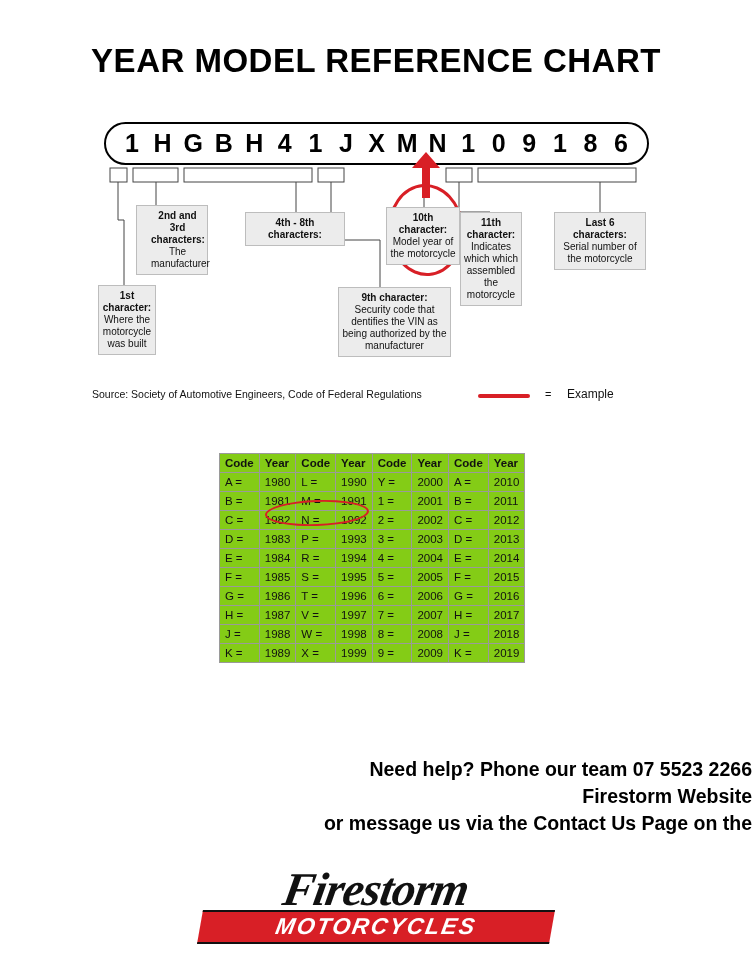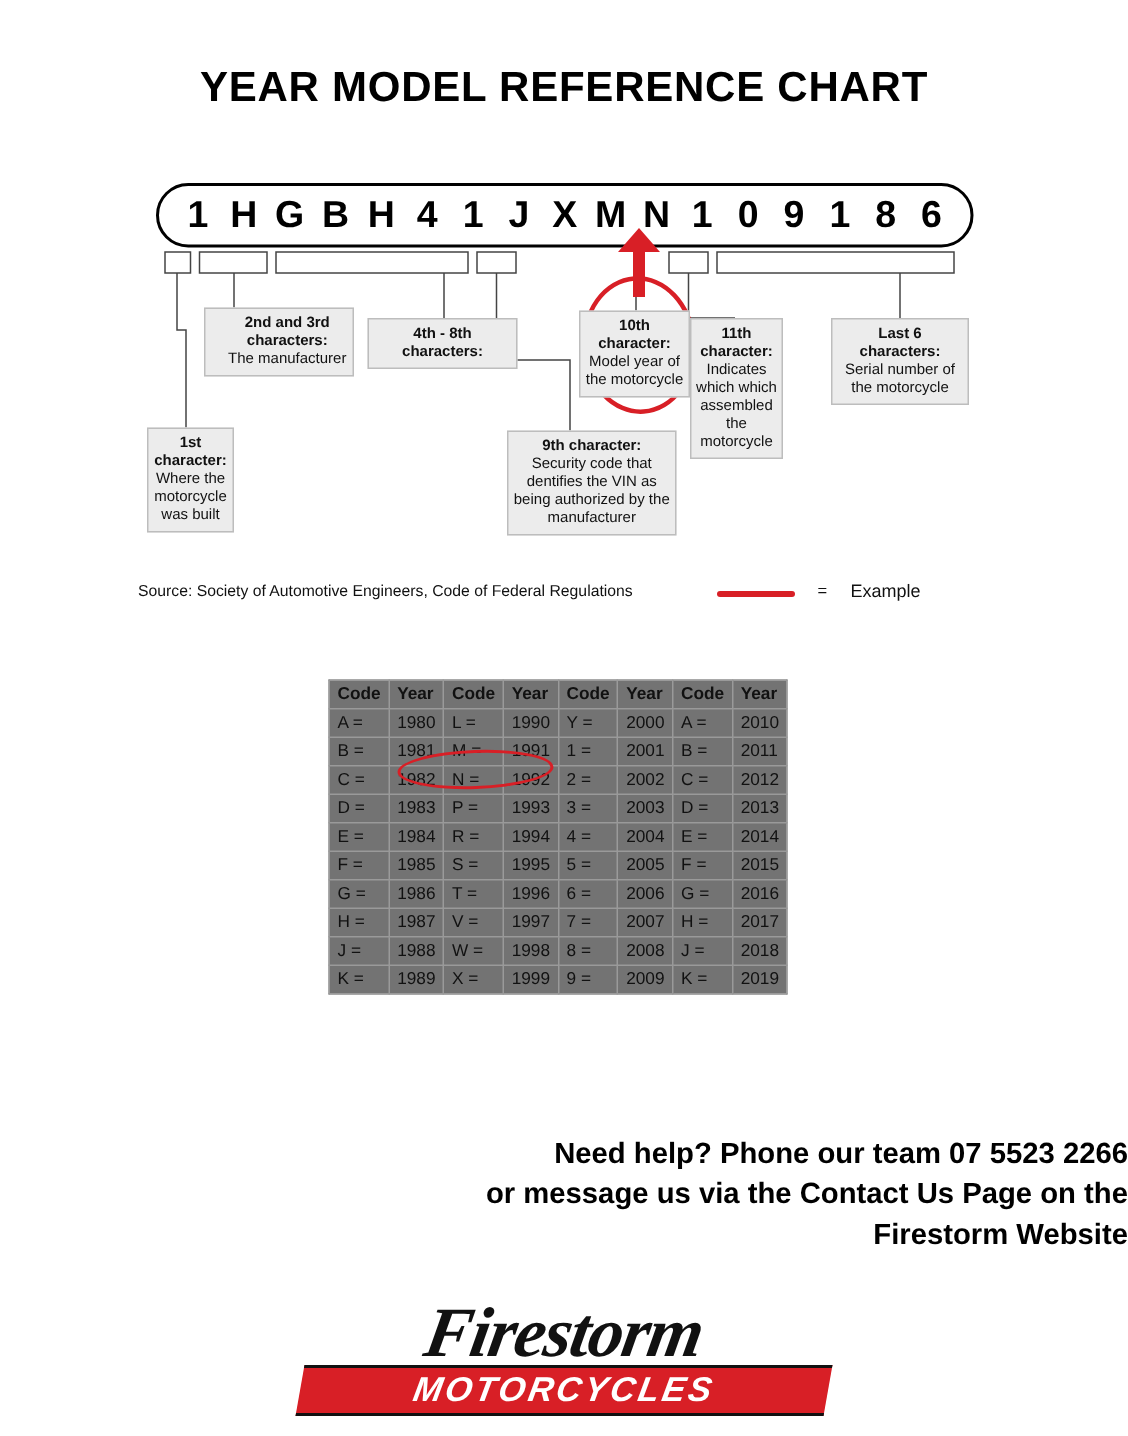--- a/index.html
+++ b/index.html
@@ -8,21 +8,21 @@
     background:#ffffff;
     font-family:"Liberation Sans", sans-serif;
     color:#111;
     position:relative;
     overflow:hidden;
   }
   
   .title{
     position:absolute;top:42px;left:0;width:752px;
     text-align:center;
-    font-size:28px;font-weight:bold;letter-spacing:0.5px;
+    font-size:33px;font-weight:bold;letter-spacing:0.5px;
     color:#000;
   }
   
   .vin-capsule{
     position:absolute;top:122px;left:104px;
     width:545px;height:43px;
     border:2px solid #000;border-radius:22px;
     background:#fff;
     display:flex;align-items:center;justify-content:space-between;
     padding:0 12px;box-sizing:border-box;
@@ -40,21 +40,21 @@
     border:1px solid #bdbdbd;
     font-size:10px;
     line-height:12px;
     text-align:center;
     color:#111;
     padding:4px 3px;
     box-sizing:border-box;
   }
   .callout b{font-weight:bold;}
   .c1{left:98px;top:285px;width:58px;}
-  .c2{left:136px;top:205px;width:100px;padding-left:14px;}
+  .c2{left:136px;top:205px;width:72px;padding-left:14px;}
   .c3{left:245px;top:212px;width:100px;}
   .c4{left:338px;top:287px;width:113px;}
   .c5{left:386px;top:207px;width:74px;}
   .c6{left:460px;top:212px;width:62px;}
   .c7{left:554px;top:212px;width:92px;}
 
   
   .red-circle{
     position:absolute;left:388px;top:184px;
     width:76px;height:92px;
@@ -74,21 +74,21 @@
     background:#d81f26;border-radius:2px;
   }
   .example-eq{position:absolute;left:545px;top:388px;font-size:11px;}
   .example-label{position:absolute;left:567px;top:387px;font-size:12px;}
 
   
   .code-table{
     position:absolute;left:219px;top:453px;
     border-collapse:collapse;
     font-size:11.5px;
-    background:#737373;
+    background:#84cc16;
   }
   .code-table th,.code-table td{
     border:1px solid #9a9a9a;
     padding:3px 5px;
     text-align:left;
     height:18px;
     box-sizing:border-box;
     color:#111;
   }
   .code-table th{font-weight:bold;font-size:11.5px;}
@@ -334,20 +334,20 @@
       <td class="year">2009</td>
       <td>K =</td>
       <td class="year">2019</td>
     </tr>
   </tbody>
 </table>
 <div class="tbl-circle"></div>
 
 <div class="help">
   <div>Need help?  Phone our team 07 5523 2266</div>
+  <div>Firestorm Website</div>
   <div>or message us via the Contact Us Page on the</div>
-  <div>Firestorm Website</div>
 </div>
 
 <div class="logo">
   <div class="logo-word">Firestorm</div>
   <div class="logo-sub">MOTORCYCLES</div>
 </div>
 
 </body></html>

